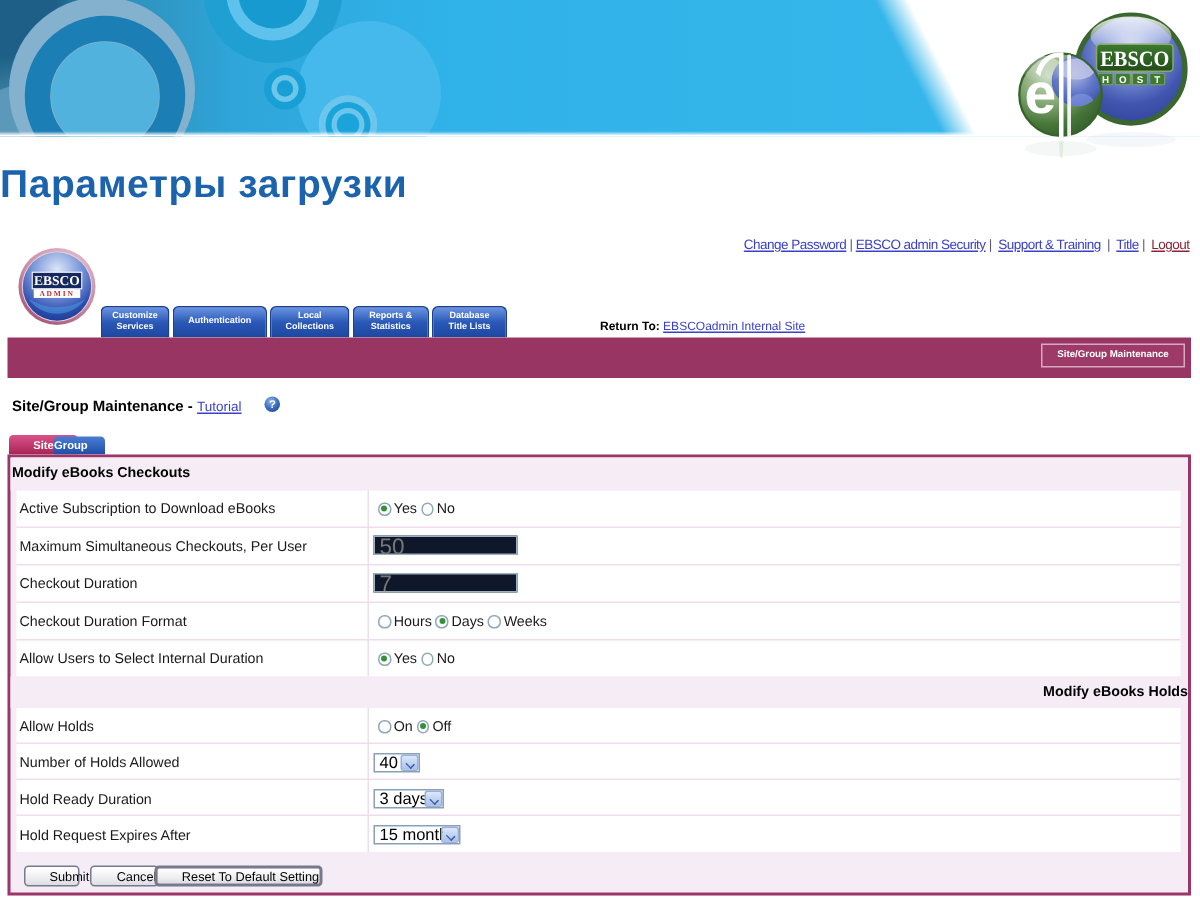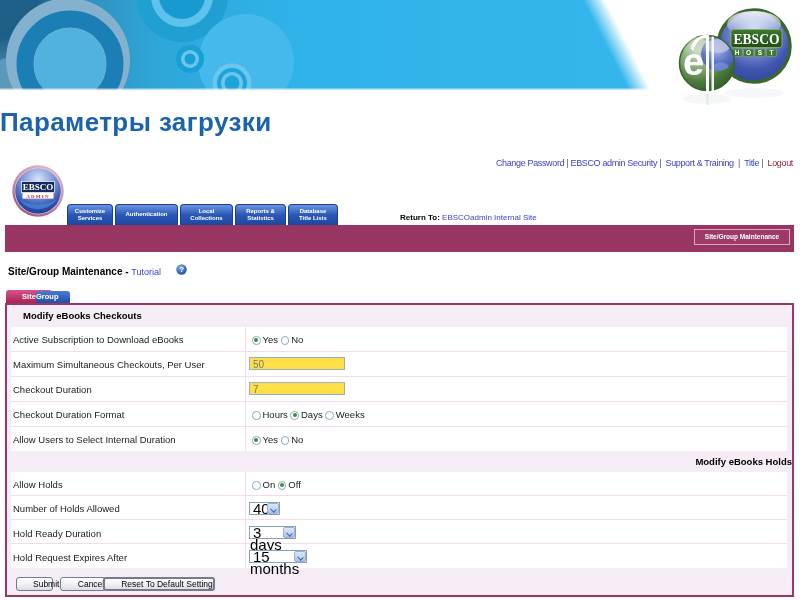--- a/index.html
+++ b/index.html
@@ -1,26 +1,26 @@
 <!DOCTYPE html>
 <html><head>
 <meta charset="utf-8">
 <style>
   html,body{margin:0;padding:0;}
   body{width:800px;height:600px;background:#fff;font-family:"Liberation Sans",sans-serif;position:relative;overflow:hidden;}
   .abs{position:absolute;}
-  a{margin-top:20px;}
+  a{text-decoration:underline;margin-top:20px;}
   .ntab{position:absolute;top:204px;height:21px;background:linear-gradient(#6a94e2,#2a58b6 50%,#1d47a0);border:1px solid #1a3f94;border-bottom:none;border-radius:4px 4px 0 0;color:#fff;font-weight:bold;font-size:6px;text-align:center;line-height:1.2;display:flex;align-items:center;justify-content:center;box-sizing:border-box;}
-  .band{position:absolute;background:#f5ecf5;color:#000;font-weight:bold;font-size:9.5px;line-height:22px;padding-left:16px;box-sizing:border-box;}
+  .band{position:absolute;background:#f5ecf5;color:#000;font-weight:bold;font-size:9.5px;line-height:22px;padding-left:1px;box-sizing:border-box;}
   .lbl{position:absolute;font-size:9.5px;color:#1a1a1a;left:13px;}
   .sep{position:absolute;left:11px;width:776px;height:1px;background:#f0dcec;}
   .radio{display:inline-block;width:8.5px;height:8.5px;border-radius:50%;border:1px solid #90a8b8;background:#fff;vertical-align:-1.5px;margin-right:2px;box-sizing:border-box;position:relative;}
   .radio.on::after{content:"";position:absolute;left:1.25px;top:1.25px;width:4px;height:4px;border-radius:50%;background:#35903a;}
-  .inp{position:absolute;height:13px;width:96px;border:1px solid #9cb0c0;background:#fde047;font-size:10px;color:#777;line-height:13px;padding-left:3px;box-sizing:border-box;}
-  .sel{position:absolute;height:13px;border:1px solid #8aa0b8;background:#fff;font-size:15px;color:#000;line-height:12px;box-sizing:border-box;}
+  .inp{position:absolute;height:13px;width:96px;border:1px solid #9cb0c0;background:#0f172a;font-size:15px;color:#777;line-height:13px;padding-left:3px;box-sizing:border-box;}
+  .sel{position:absolute;height:13px;border:1px solid #8aa0b8;background:#fff;font-size:11px;color:#000;line-height:12px;box-sizing:border-box;}
   .sel .ar{position:absolute;right:0;top:0;width:12px;height:11px;background:linear-gradient(#dce8fa,#a8c0ec);border:1px solid #98b0d8;border-radius:2px;box-sizing:border-box;}
   .sel .ar::after{content:"";position:absolute;left:3px;top:3px;width:4px;height:4px;border-right:1.5px solid #3a5a9a;border-bottom:1.5px solid #3a5a9a;transform:rotate(45deg) scale(1,0.8);}
   .btn{position:absolute;height:14px;border:1px solid #777a8a;border-radius:3px;background:linear-gradient(#ffffff,#eeeef2 60%,#dcdce4);font-size:8.5px;color:#000;text-align:center;box-sizing:border-box;line-height:12px;padding-left:16px;}
   .ctl{position:absolute;left:252px;font-size:9.5px;color:#1a1a1a;}
 </style>
 </head>
 <body>
 
 <svg class="abs" style="left:0;top:0" width="800" height="91" viewBox="0 0 800 91">
   <defs>

